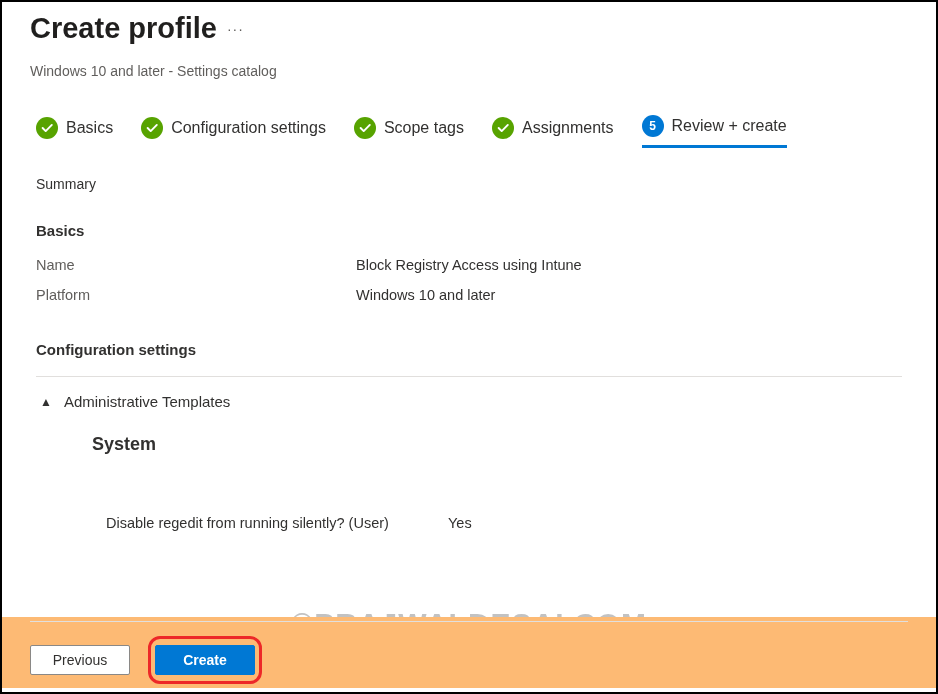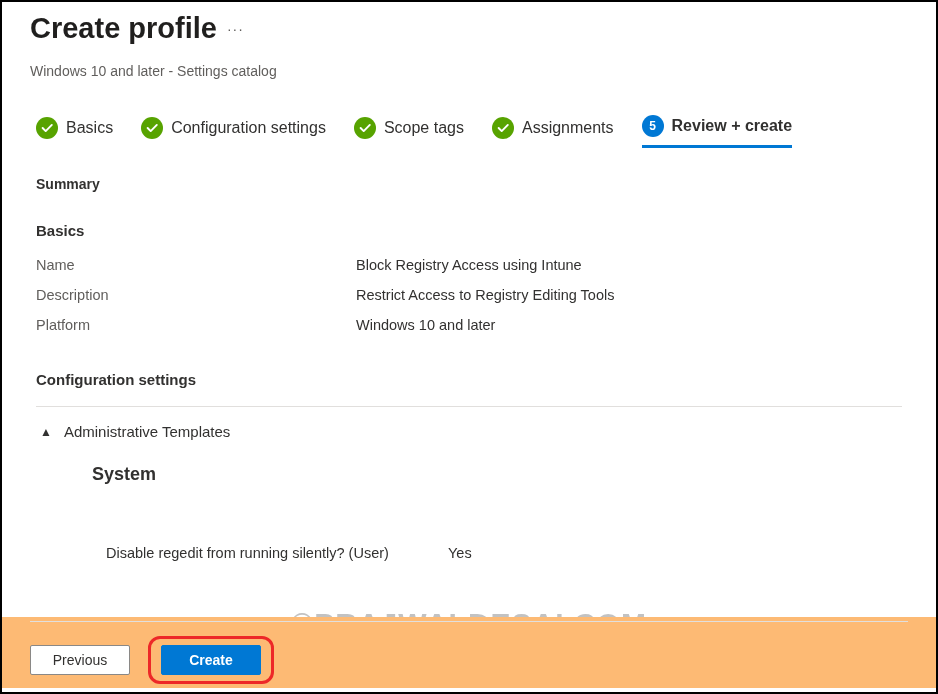--- a/index.html
+++ b/index.html
@@ -48,21 +48,21 @@
       align-items: center;
       gap: 8px;
       cursor: pointer;
       padding-bottom: 8px;
     }
     .step-label {
       font-size: 16px;
       color: #323130;
     }
     .step.active .step-label {
-      font-weight: 700;
+      font-weight: 400;
     }
     .step.active {
       border-bottom: 3px solid #0078d4;
     }
     .circle {
       width: 22px;
       height: 22px;
       border-radius: 50%;
       display: flex;
       align-items: center;
@@ -80,21 +80,21 @@
     }
     .circle.done svg {
       width: 14px;
       height: 14px;
     }
     .content {
       padding: 18px 34px 0 34px;
     }
     .section-h {
       font-size: 14px;
-      font-weight: 700;
+      font-weight: 400;
       color: #323130;
       margin-bottom: 30px;
     }
     .section-h2 {
       font-size: 15px;
       font-weight: 700;
       color: #323130;
       margin-bottom: 18px;
     }
     .kv-row {
@@ -184,21 +184,21 @@
       cursor: pointer;
     }
     .btn-outline {
       background: #fff;
       border: 1px solid #8a8886;
       color: #323130;
     }
     .btn-primary-wrap {
       border: 3px solid #ed2828;
       border-radius: 12px;
-      padding: 6px 10px;
+      padding: 6px 4px;
     }
     .btn-primary {
       background: #0078d4;
       border: 1px solid #0078d4;
       color: #fff;
       font-weight: 600;
       min-width: 100px;
     }
     .watermark {
       position: absolute;
@@ -264,24 +264,20 @@
 </div>
 
 <div class="content">
   <div class="section-h">Summary</div>
 
   <div class="section-h2">Basics</div>
 
   <div class="kv-row">
     <div class="kv-key">Name</div>
     <div class="kv-val">Block Registry Access using Intune</div>
-  </div>
-  <div class="kv-row">
-    <div class="kv-key">Description</div>
-    <div class="kv-val">Restrict Access to Registry Editing Tools</div>
   </div>
   <div class="kv-row">
     <div class="kv-key">Platform</div>
     <div class="kv-val">Windows 10 and later</div>
   </div>
 
   <div class="config-section">
     <div class="config-title">Configuration settings</div>
     <div class="hr"></div>
     <div class="expander">

